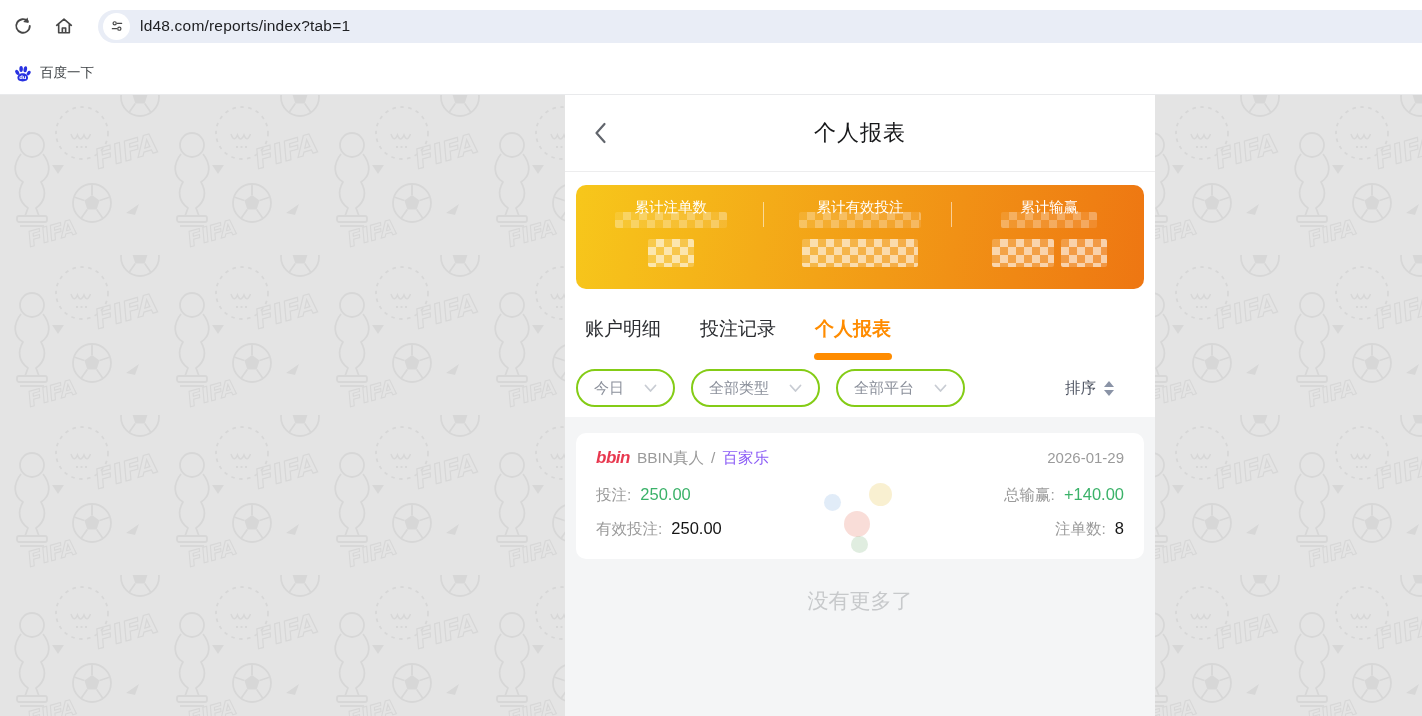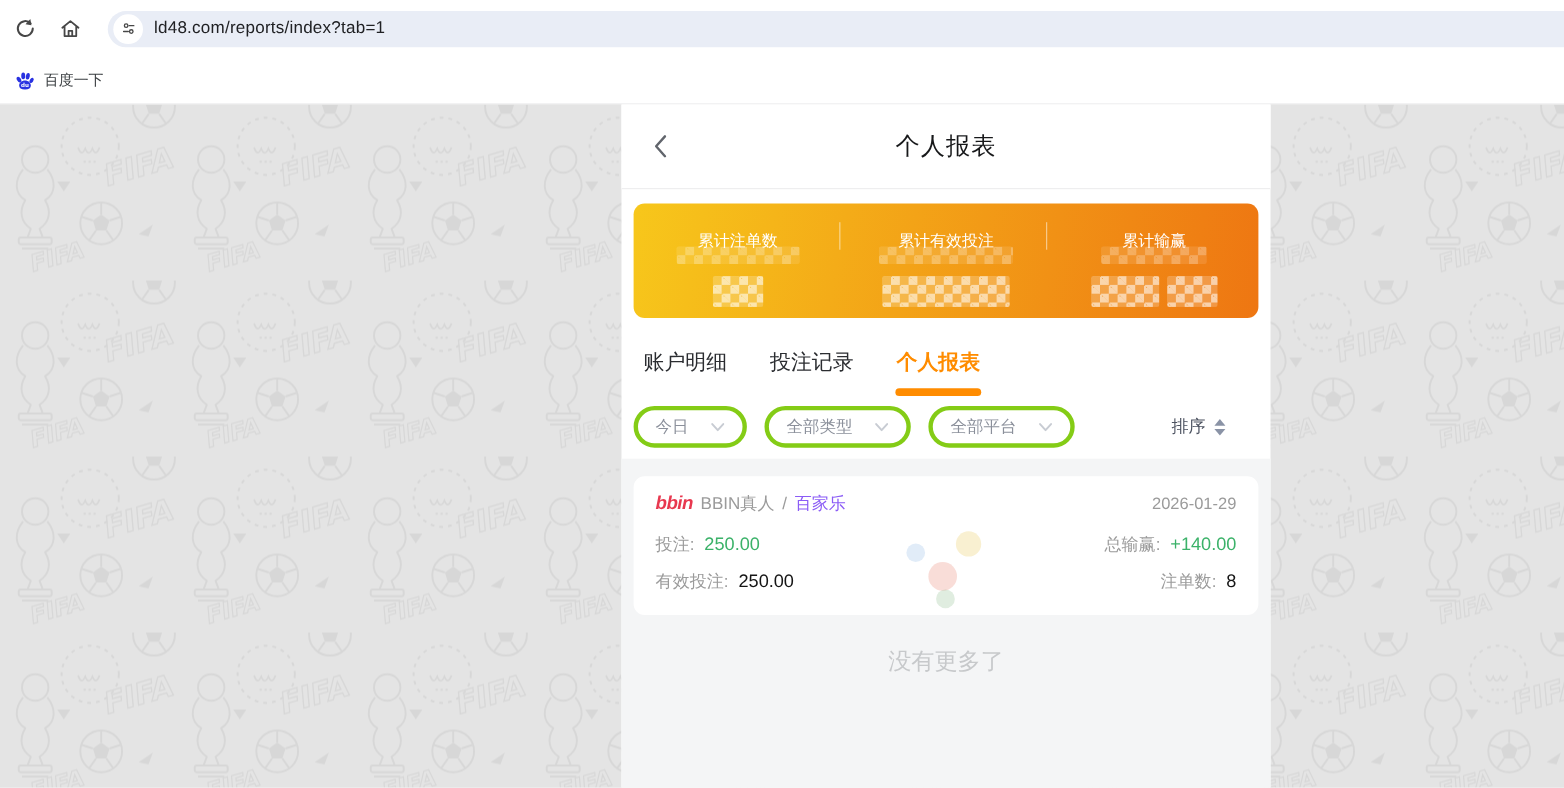--- a/index.html
+++ b/index.html
@@ -32,21 +32,21 @@
   .panel-header { height:77px; flex:0 0 auto; position:relative; border-bottom:1px solid #ededee;
                   display:flex; align-items:center; justify-content:center; background:#fff; }
   .back-btn { position:absolute; left:22px; top:50%; transform:translateY(-50%); cursor:pointer;
               width:28px; height:28px; display:flex; align-items:center; justify-content:center; }
   .page-title { font-size:22px; color:#17181a; font-weight:500; letter-spacing:1px; }
 
   
   .stats-card { margin:13px 11px 0; height:104px; border-radius:10px; flex:0 0 auto;
                 background:linear-gradient(100deg,#f7c71b 0%,#f29a16 55%,#ee7612 100%);
                 display:flex; position:relative; }
-  .stat-col { flex:1; display:flex; flex-direction:column; align-items:center; padding-top:25px;
+  .stat-col { flex:1; display:flex; flex-direction:column; align-items:center; padding-top:13px;
               position:relative; }
   .stat-sep { position:absolute; right:0; top:17px; width:1px; height:25px;
               background:rgba(255,255,255,.55); }
   .stat-label { color:#fff; font-size:14.5px; position:relative; z-index:0; }
   .mosaic { border-radius:2px; background-color:rgba(255,255,255,.22);
             background-image:
               linear-gradient(45deg, rgba(255,255,255,.55) 25%, transparent 25%, transparent 75%, rgba(255,255,255,.55) 75%),
               linear-gradient(45deg, rgba(255,255,255,.55) 25%, transparent 25%, transparent 75%, rgba(255,255,255,.55) 75%);
             background-size:16px 16px; background-position:0 0, 8px 8px; filter:blur(.6px); }
   .stat-strip { margin-top:-5px; height:16px; opacity:.5; z-index:1; }
@@ -56,21 +56,21 @@
   
   .tabs { display:flex; gap:37px; padding:0 19px; margin-top:27px; flex:0 0 auto; }
   .tab { display:flex; flex-direction:column; align-items:center; font-size:19px; color:#2b2d31;
          cursor:pointer; }
   .tab-bar { width:78px; height:7px; border-radius:4px; background:transparent; margin-top:11px; }
   .tab.active { color:#ff8c00; font-weight:bold; }
   .tab.active .tab-bar { background:#ff8c00; }
 
   
   .filters { display:flex; align-items:center; margin-top:9px; padding:0 11px; flex:0 0 auto; }
-  .pill { height:38px; border:4px solid #84cc16; border-radius:19px; background:#fff;
+  .pill { height:38px; border:2px solid #84cc16; border-radius:19px; background:#fff;
           display:flex; align-items:center; padding:0 16px; margin-right:16px;
           color:#8b909b; font-size:15px; gap:20px; cursor:pointer; }
   .sort { margin-left:auto; margin-right:30px; display:flex; align-items:center; gap:8px;
           color:#4c5260; font-size:15.5px; cursor:pointer; }
   .sort-arrows { display:flex; flex-direction:column; gap:3px; }
   .tri-up { width:0; height:0; border-left:5px solid transparent; border-right:5px solid transparent;
             border-bottom:6px solid #8a93a6; }
   .tri-down { width:0; height:0; border-left:5px solid transparent; border-right:5px solid transparent;
               border-top:6px solid #8a93a6; }
 

